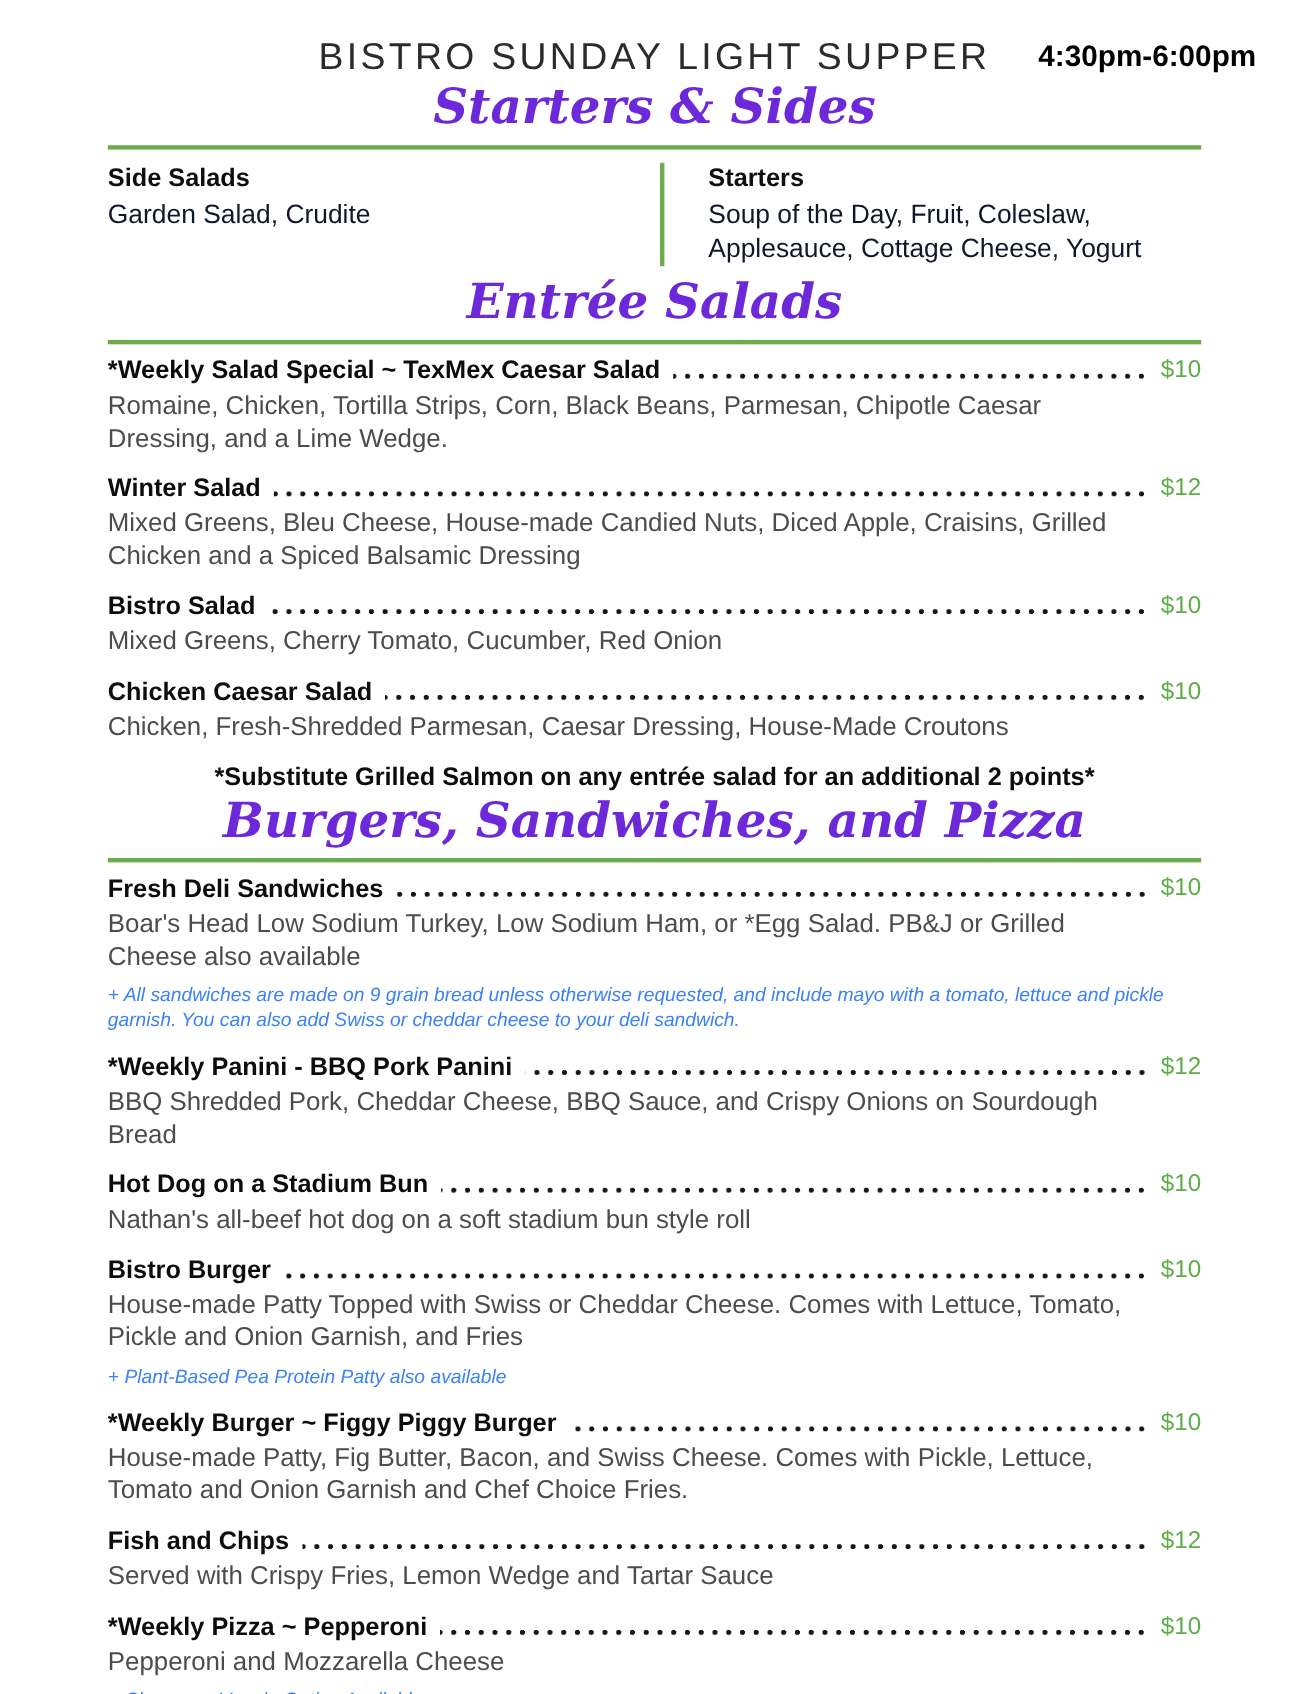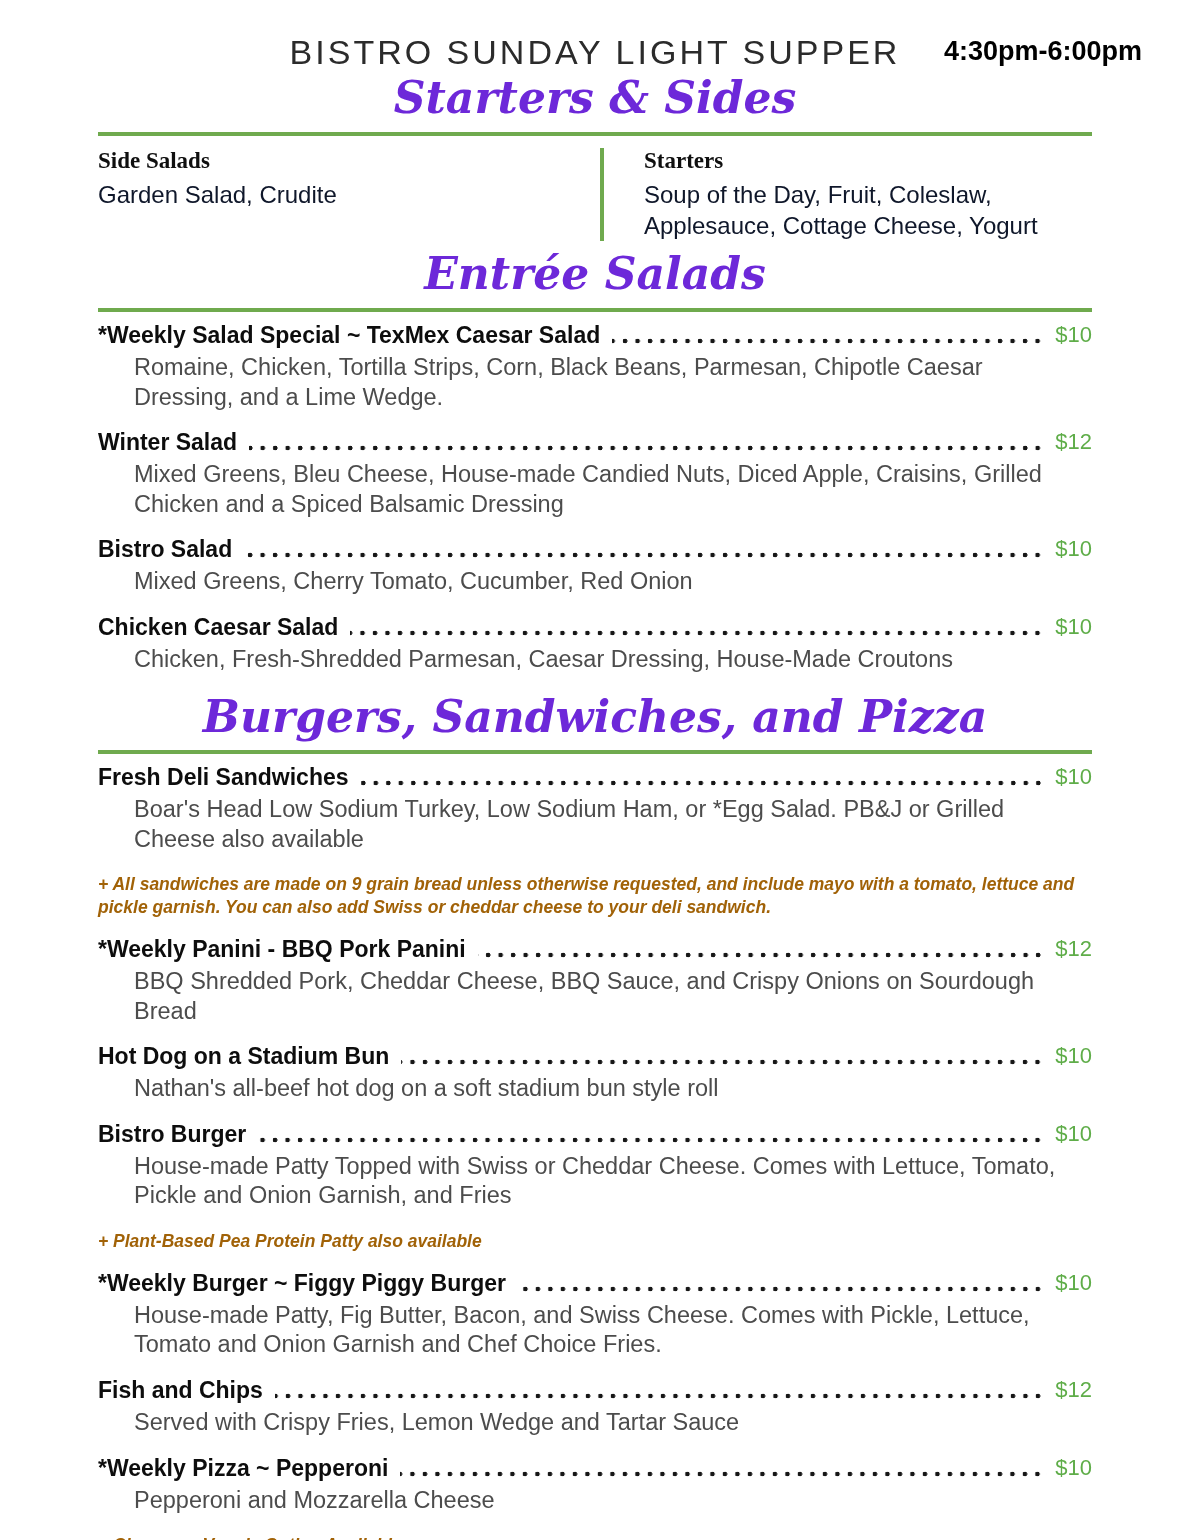--- a/index.html
+++ b/index.html
@@ -14,35 +14,35 @@
   
   .script-heading{font-family:"DejaVu Serif",serif;font-style:italic;font-weight:700;
     font-size:44px;text-align:center;color:#6d28d9;line-height:1.15;margin-top:2px;}
   .rule{height:4px;border:none;margin:8px 0 10px 0;}
 
   
   .columns{display:flex;align-items:stretch;padding:2px 0 6px 0;}
   .col{box-sizing:border-box;}
   .col-left{width:50.5%;}
   .col-right{flex:1;border-left:4px solid;padding-left:40px;}
-  .col-title{font-size:23px;font-weight:700;color:#0f0f0f;margin-bottom:5px;font-family:Liberation Serif, serif;}
+  .col-title{font-size:23px;font-weight:700;color:#0f0f0f;margin-bottom:5px;}
   .col-text{font-size:24px;color:#0f172a;line-height:1.3;max-width:430px;}
   .col-left .col-text{max-width:460px;}
 
   
   .items{margin-top:2px;}
   .item{margin-bottom:17px;}
   .item-line{display:flex;align-items:flex-start;}
   .item-name{font-size:23px;font-weight:700;color:#0d0d0d;white-space:nowrap;}
   .leader{flex:1;align-self:flex-end;height:6px;margin:0 8px 5px 12px;
     background-image:radial-gradient(circle at 3px 3px,#161616 2.1px,transparent 2.6px);
     background-size:12.5px 6px;background-repeat:repeat-x;background-position:right bottom;}
   .item-price{font-size:22px;font-weight:400;white-space:nowrap;}
-  .item-desc{font-size:23.5px;color:#4c4c4c;line-height:1.26;margin-top:4px;max-width:945px;margin-left:36px;}
-  .fine-print{font-size:17.5px;font-style:italic;color:#a16207;line-height:1.3;margin-top:19px;max-width:990px;font-weight:bold;}
+  .item-desc{font-size:23.5px;color:#4c4c4c;line-height:1.26;margin-top:4px;max-width:945px;}
+  .fine-print{font-size:17.5px;font-style:italic;color:#3b82f6;line-height:1.3;margin-top:9px;max-width:990px;}
 
   .section-note{text-align:center;font-size:23px;font-weight:700;color:#0d0d0d;margin:2px 0 0 0;}
 </style>
 </head>
 <body>
 
 <div class="page">
 
   <div class="header">
     <div class="page-title">BISTRO SUNDAY LIGHT SUPPER</div>
@@ -102,20 +102,21 @@
         <div class="item-line">
           <span class="item-name">Chicken Caesar Salad</span>
           <span class="leader"></span>
           <span class="item-price price-color" style="color: rgb(95, 173, 73);">$10</span>
         </div>
         <div class="item-desc">Chicken, Fresh-Shredded Parmesan, Caesar Dressing, House-Made Croutons</div>
 
       </div>
     </div>
 
+  <div class="section-note">*Substitute Grilled Salmon on any entrée salad for an additional 2 points*</div>
 
   <div class="script-heading">Burgers, Sandwiches, and Pizza</div>
   <hr class="rule accent-bg" style="background: rgb(111, 170, 78);">
 
   <div class="items">
 
       <div class="item">
         <div class="item-line">
           <span class="item-name">Fresh Deli Sandwiches</span>
           <span class="leader"></span>

